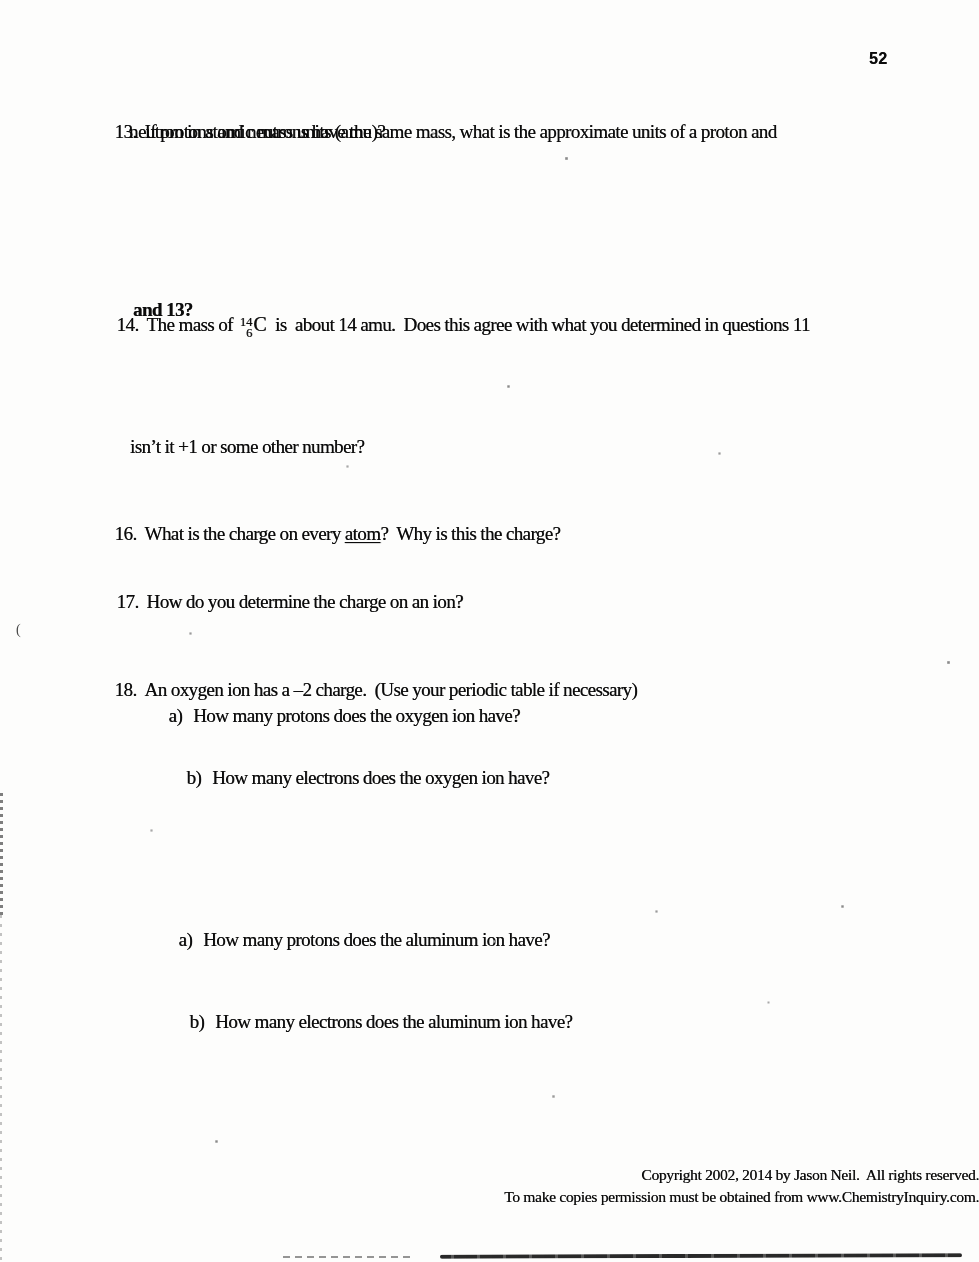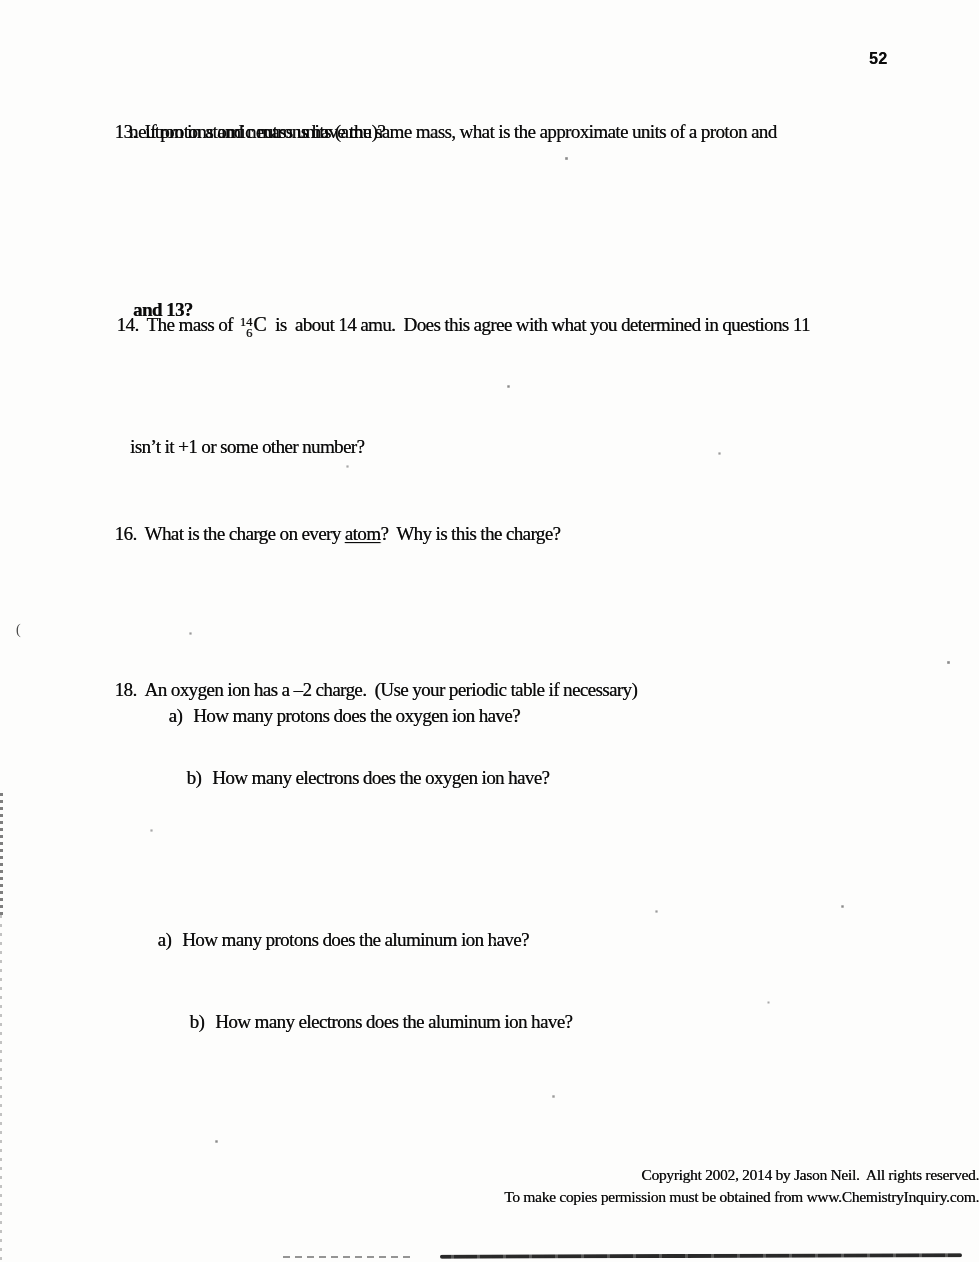--- a/index.html
+++ b/index.html
@@ -122,32 +122,35 @@
     <span>14.</span><span class="q-text">The mass of</span><span class="isotope"><span class="iso-nums"><span>14</span><span>6</span></span><span class="iso-sym">C</span></span><span>is  about 14 amu.  Does this agree with what you determined in questions 11</span>
   </div>
   <div class="q-line" style="top:297px; left:133px;font-weight:bold;">and 13?</div>
 
   <div class="q-line" style="top:434px; left:130px;">isn’t it +1 or some other number?</div>
 
   <div class="q-line" style="top:495px; left:98px;">
     <span>16.</span><span class="q-text">What is the charge on every </span><span class="underline-word">atom</span><span>?  Why is this the charge?</span>
   </div>
 
+  <div class="q-line" style="top:563px; left:100px;">
+    <span>17.</span><span class="q-text">How do you determine the charge on an ion?</span>
+  </div>
 
   <div class="q-line" style="top:651px; left:98px;">
     <span>18.</span><span class="q-text">An oxygen ion has a –2 charge.  (Use your periodic table if necessary)</span>
   </div>
   <div class="q-line sub-line" style="top:677px; left:152px;">
     <span>a)</span><span class="sub-text">How many protons does the oxygen ion have?</span>
   </div>
   <div class="q-line sub-line" style="top:739px; left:170px;">
     <span>b)</span><span class="sub-text">How many electrons does the oxygen ion have?</span>
   </div>
 
-  <div class="q-line sub-line" style="top:901px; left:141px;">
+  <div class="q-line sub-line" style="top:901px; left:162px;">
     <span>a)</span><span class="sub-text">How many protons does the aluminum ion have?</span>
   </div>
   <div class="q-line sub-line" style="top:983px; left:173px;">
     <span>b)</span><span class="sub-text">How many electrons does the aluminum ion have?</span>
   </div>
 
   <div class="footer-line" style="top:1166px;">Copyright 2002, 2014 by Jason Neil.  All rights reserved.</div>
   <div class="footer-line" style="top:1188px;">To make copies permission must be obtained from www.ChemistryInquiry.com.</div>
 
   <div class="paren-mark">(</div>

